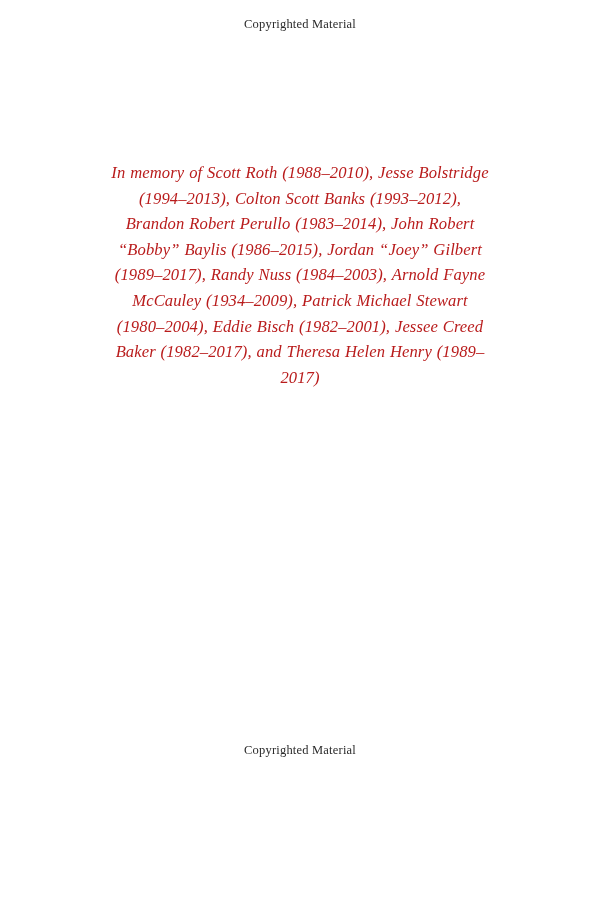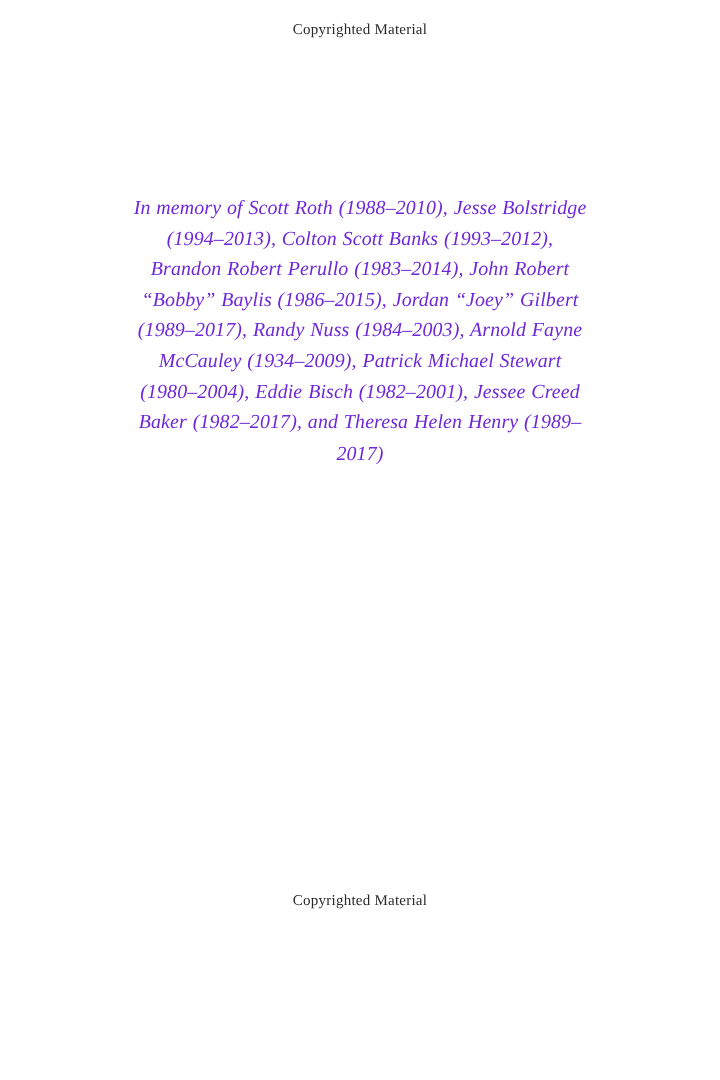--- a/index.html
+++ b/index.html
@@ -40,21 +40,21 @@
   .dedication {
     position: absolute;
     top: 160px;
     left: 110px;
     width: 380px;
     text-align: center;
     font-family: "Liberation Serif", serif;
     font-style: italic;
     font-size: 16.6px;
     line-height: 25.6px;
-    color: #6d28d9;
+    color: #b91c1c;
     letter-spacing: 0.1px;
     word-spacing: 0.6px;
   }
 </style>
 </head>
 <body>
 
 <div class="page">
 
   <div class="watermark watermark-top">Copyrighted Material</div>

